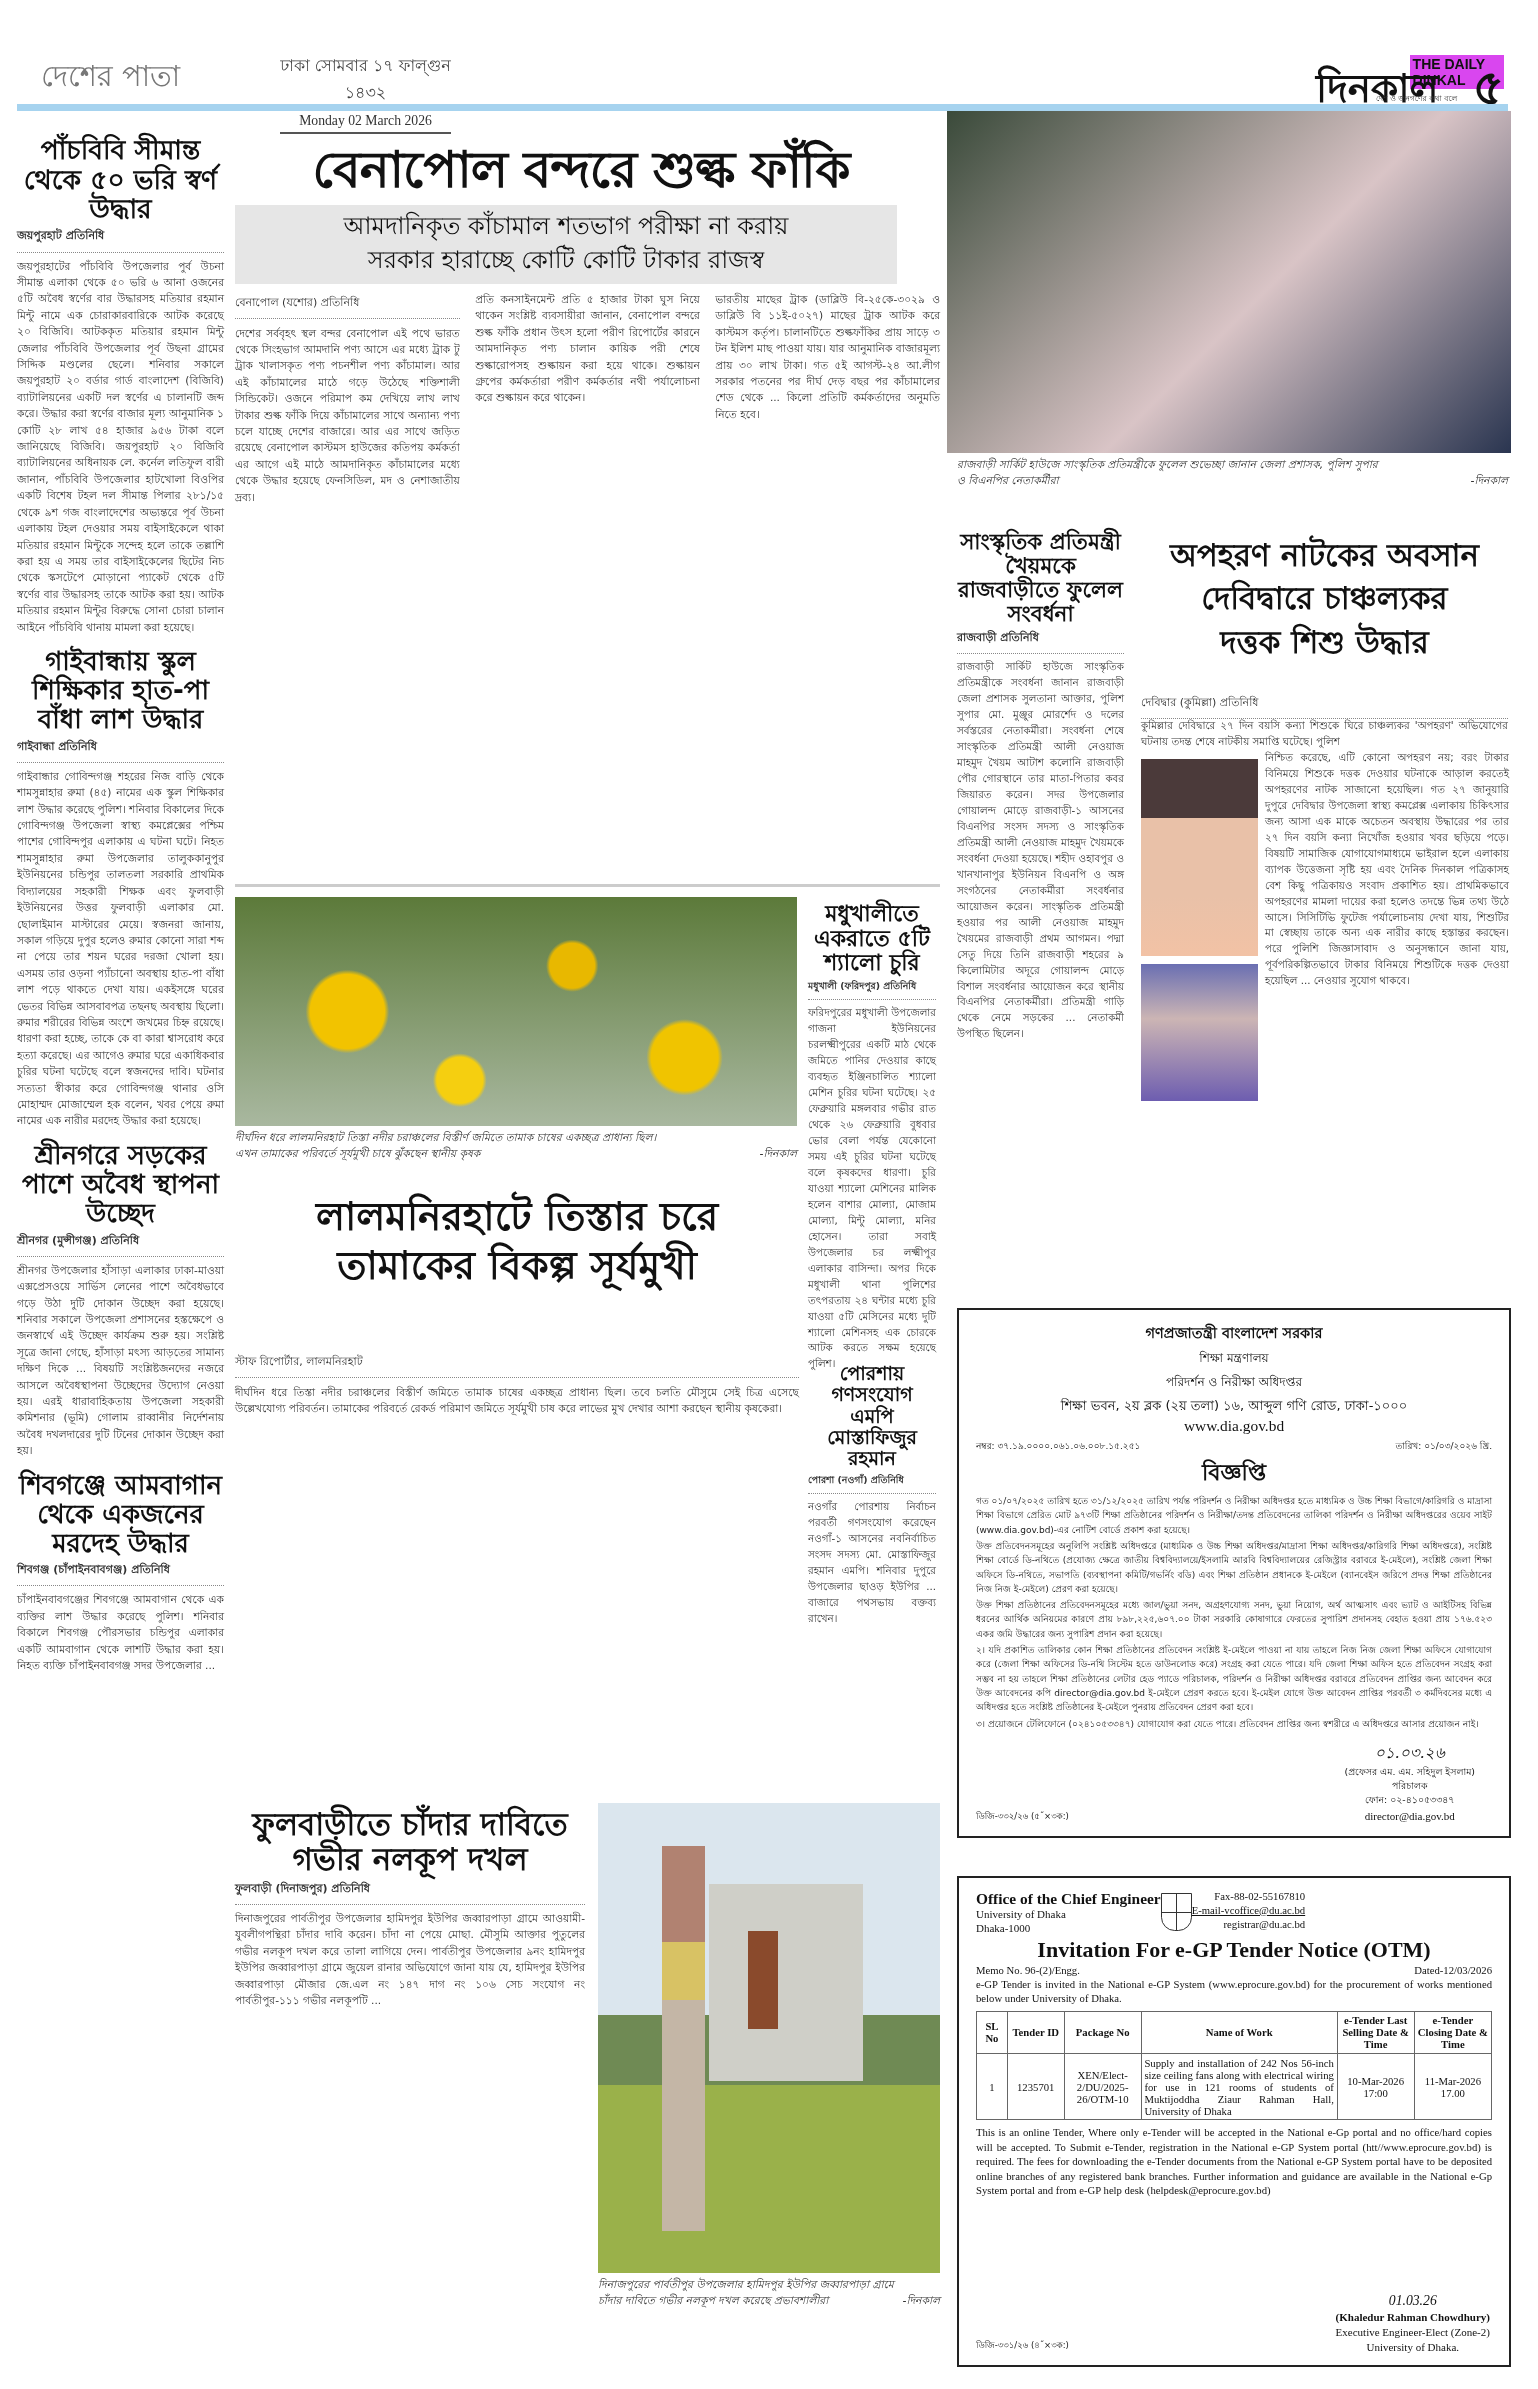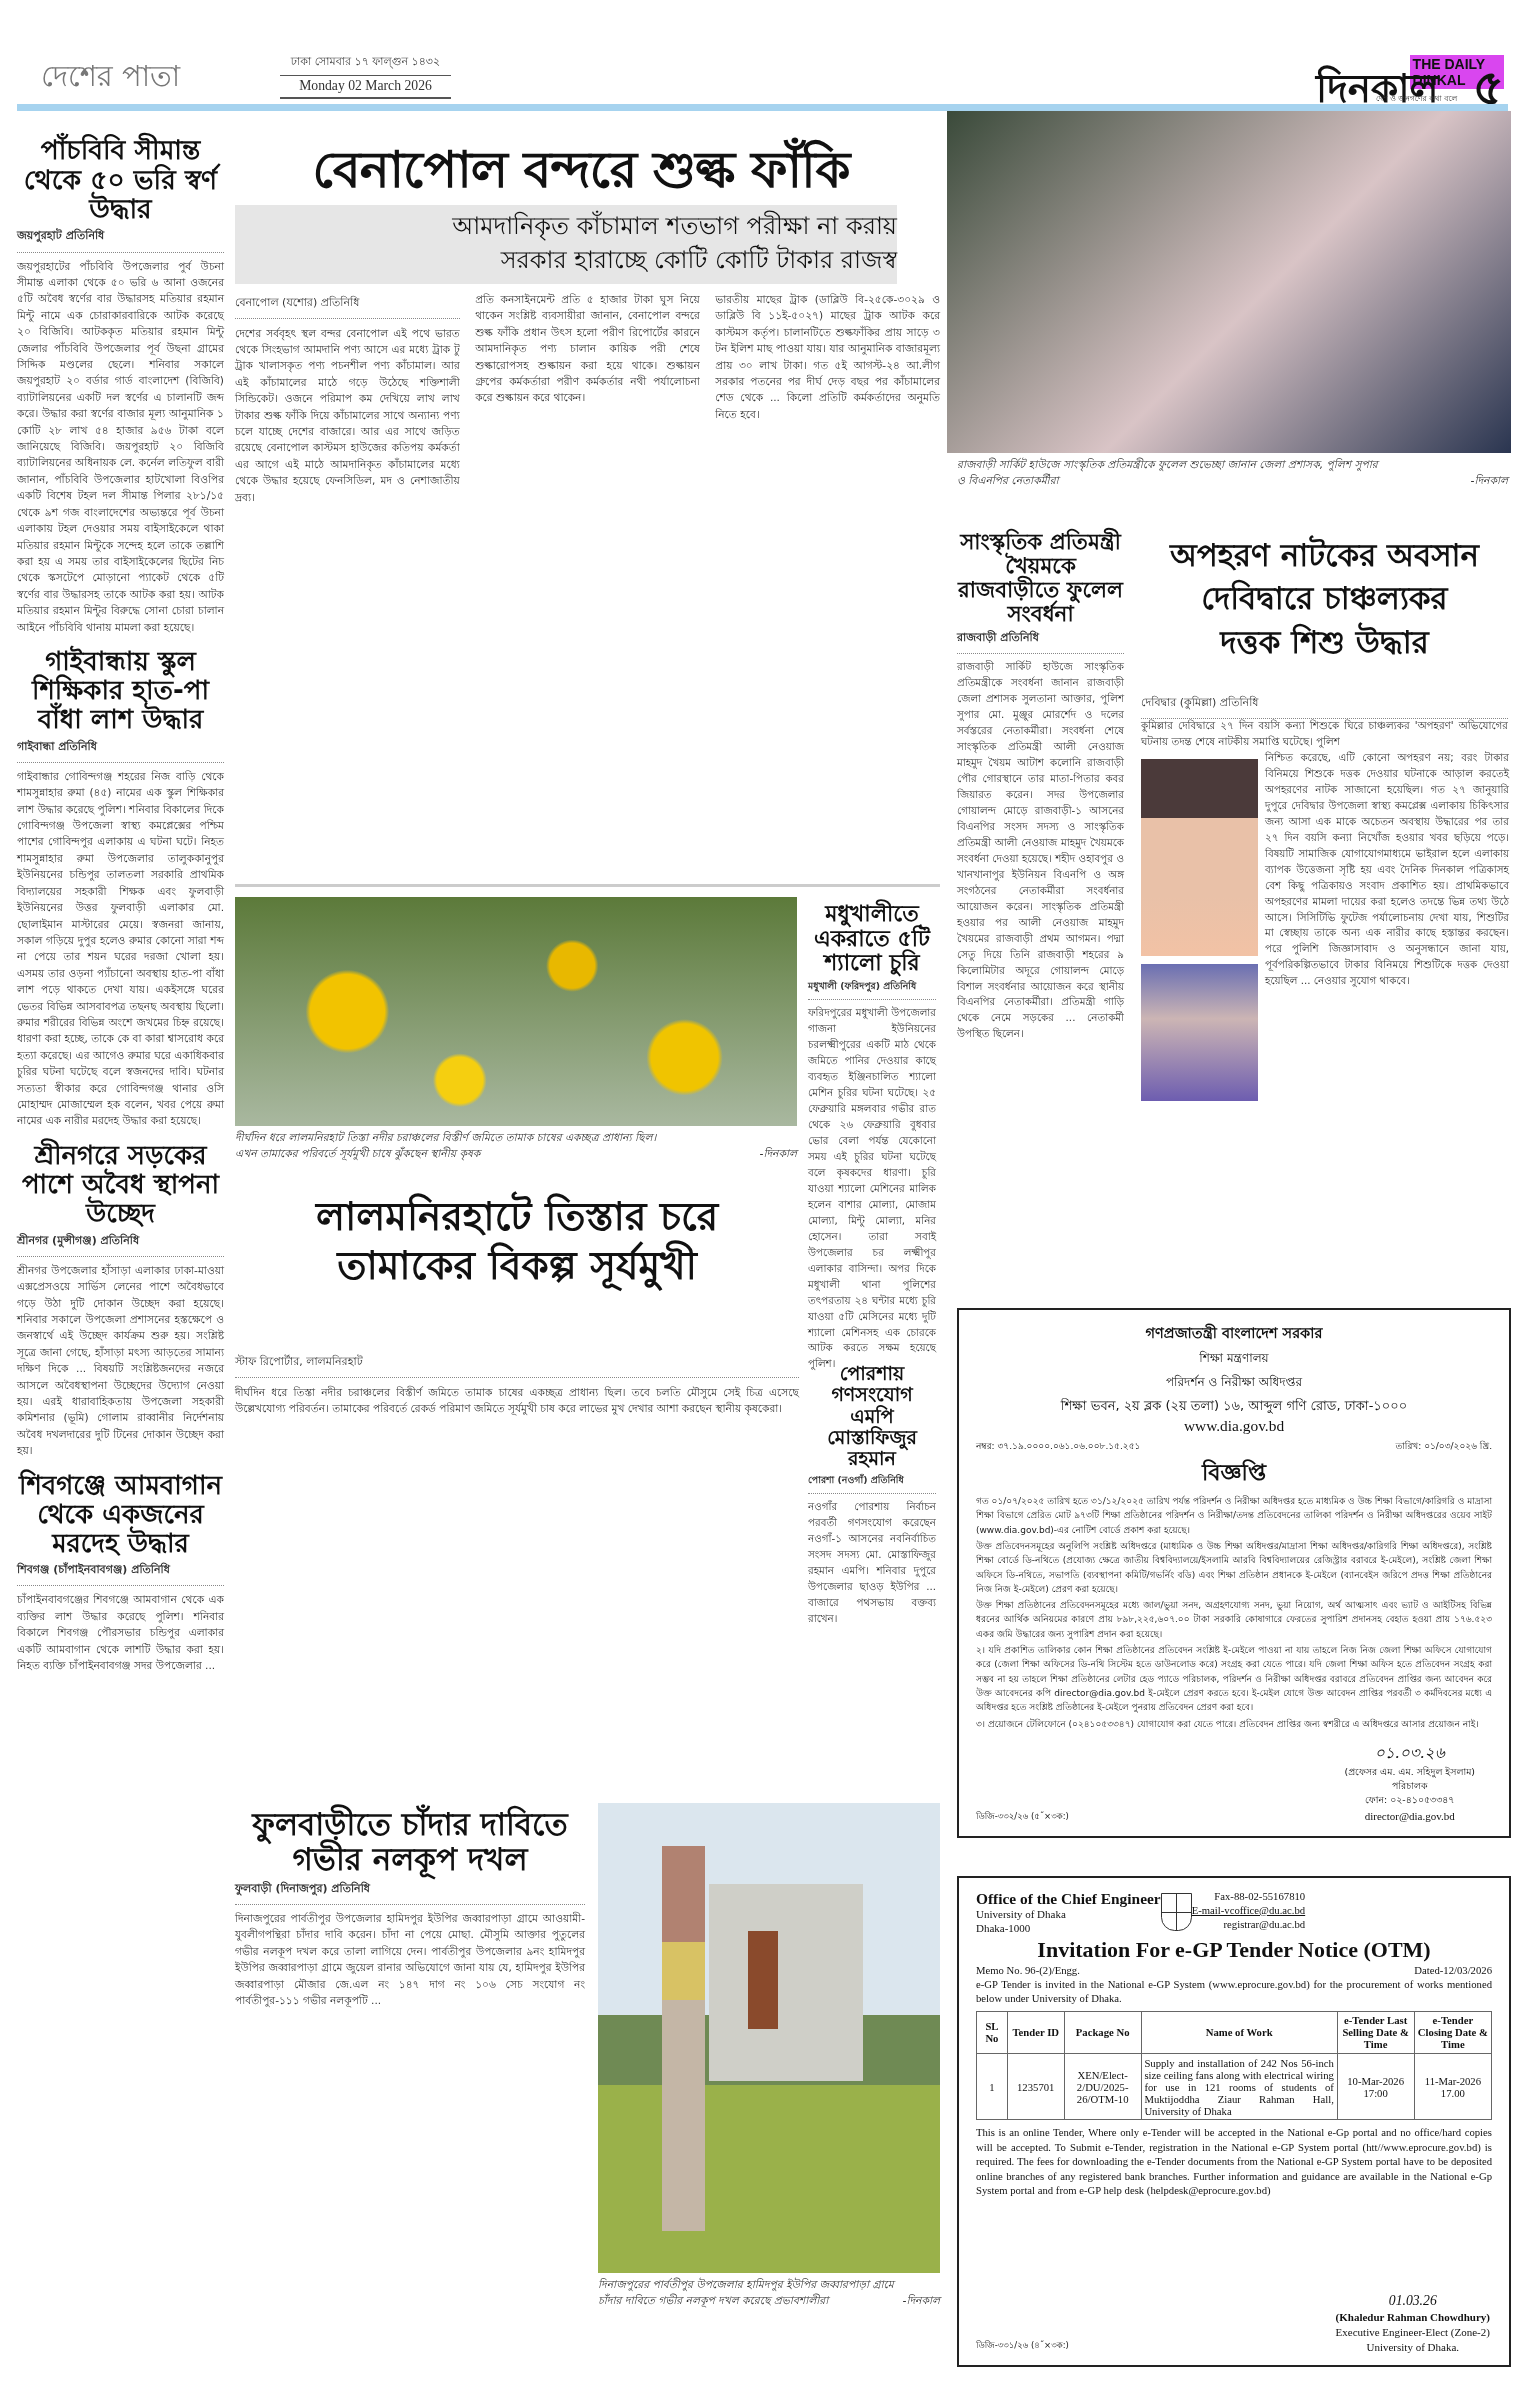--- a/index.html
+++ b/index.html
@@ -1,34 +1,34 @@
 <!DOCTYPE html>
 <html style="font-size:13.7px"><head>
 <meta charset="utf-8">
 <style>
 *{box-sizing:border-box;margin:0;padding:0}
 body{width:1538px;height:2389px;background:#fff;font-family:"DejaVu Sans",sans-serif;color:#111;position:relative;overflow:hidden}
 .abs{position:absolute}
 .section-name{left:41px;top:53px;font-size:29px;color:#777;font-family:"DejaVu Serif",serif}
 .date-box{left:280px;top:53px;width:171px;text-align:center}
-.date-bn{font-size:11px;color:#444;border-bottom:1.7px solid #555;padding-bottom:2.6px}
+.date-bn{font-size:16px;color:#444;border-bottom:1.7px solid #555;padding-bottom:2.6px}
 .date-en{font-size:13.7px;color:#333;font-family:"Liberation Serif",serif;padding:2.6px 0;border-bottom:2.6px solid #555}
 .brand{right:34px;top:51px;width:188px;height:51px}
 .brand-en{position:absolute;left:94px;top:4.3px;font-size:14px;background:#d946ef;padding:0.9px 2.6px;font-family:"Liberation Sans",sans-serif;font-weight:bold}
 .brand-bn{position:absolute;left:0;top:6.8px;font-size:39px;font-weight:bold;font-family:"DejaVu Serif",serif;color:#111}
 .brand-tag{position:absolute;left:60px;top:41px;font-size:7.7px;color:#333}
 .page-no{position:absolute;right:0;top:0;font-size:48px;font-weight:bold;color:#111}
 .rule{left:17px;top:104px;width:1491px;height:6.8px;background:#a6d3ef}
 .col-left{left:17px;top:113px;width:207px}
 h2.hd{font-family:"DejaVu Sans",sans-serif;font-weight:bold;text-align:center;line-height:1.12;color:#111}
 .byline{font-size:11px;font-weight:bold;color:#333;padding:3.4px 0 5.1px;border-bottom:0.9px dotted #888;margin-bottom:5.1px}
 .body{font-size:10.6px;line-height:1.55;text-align:justify;color:#333}
 .body p{margin-bottom:1.7px}
 .lead-hd{left:235px;top:132px;width:692px;font-size:50px;font-weight:bold;text-align:center;font-family:"DejaVu Serif",serif;letter-spacing:-0.9px}
-.sub-box{left:235px;top:205px;width:662px;height:79px;background:#e6e6e6;text-align:right;padding-top:5.1px}
+.sub-box{left:235px;top:205px;width:662px;height:79px;background:#e6e6e6;text-align:center;padding-top:5.1px}
 .sub-box div{font-size:24px;line-height:1.4;color:#111}
 .lead-cols{left:235px;top:291px;width:705px;display:flex;gap:15.4px}
 .lead-cols .c{flex:1}
 .sep-gray{left:235px;top:884px;width:705px;height:3.4px;background:#ccc}
 .photo{background:#777;overflow:hidden}
 .sunflower{left:235px;top:897px;width:562px;height:229px;background:radial-gradient(circle at 20% 50%,#f2c300 0 8%,transparent 9%),radial-gradient(circle at 60% 30%,#e8b800 0 6%,transparent 7%),radial-gradient(circle at 80% 70%,#f0c400 0 7%,transparent 8%),radial-gradient(circle at 40% 80%,#f5cf10 0 6%,transparent 7%),linear-gradient(#5c7a3a,#a9b8a0)}
 .caption{font-size:10.7px;font-style:italic;color:#333;line-height:1.5}
 .caption .credit{float:right}
 .mid-hd{left:235px;top:1192px;width:564px;font-size:39px;font-weight:bold;text-align:center;line-height:1.25;font-family:"DejaVu Serif",serif}
 .right-top-photo{left:947px;top:111px;width:564px;height:342px;background:linear-gradient(135deg,#3a4a3a,#d9c4c6 55%,#2a3550)}

